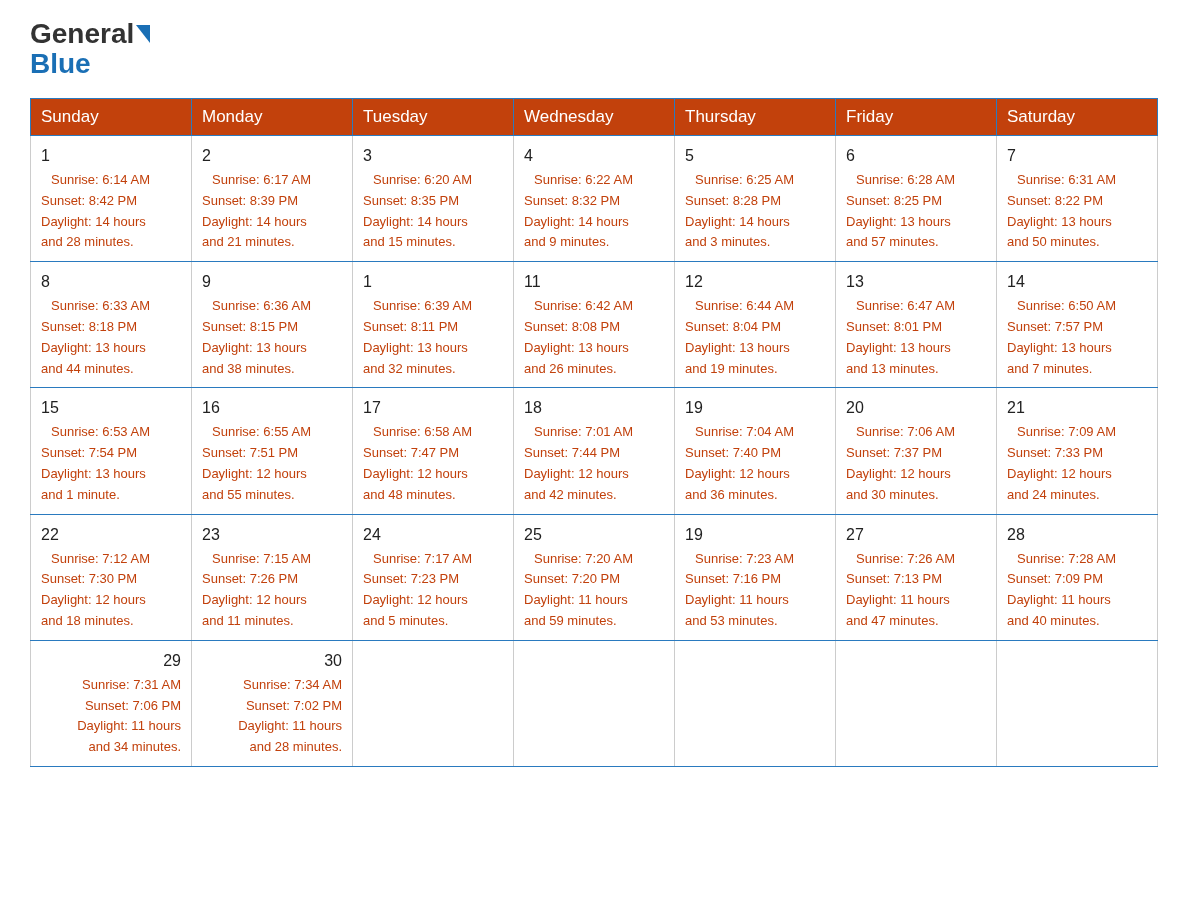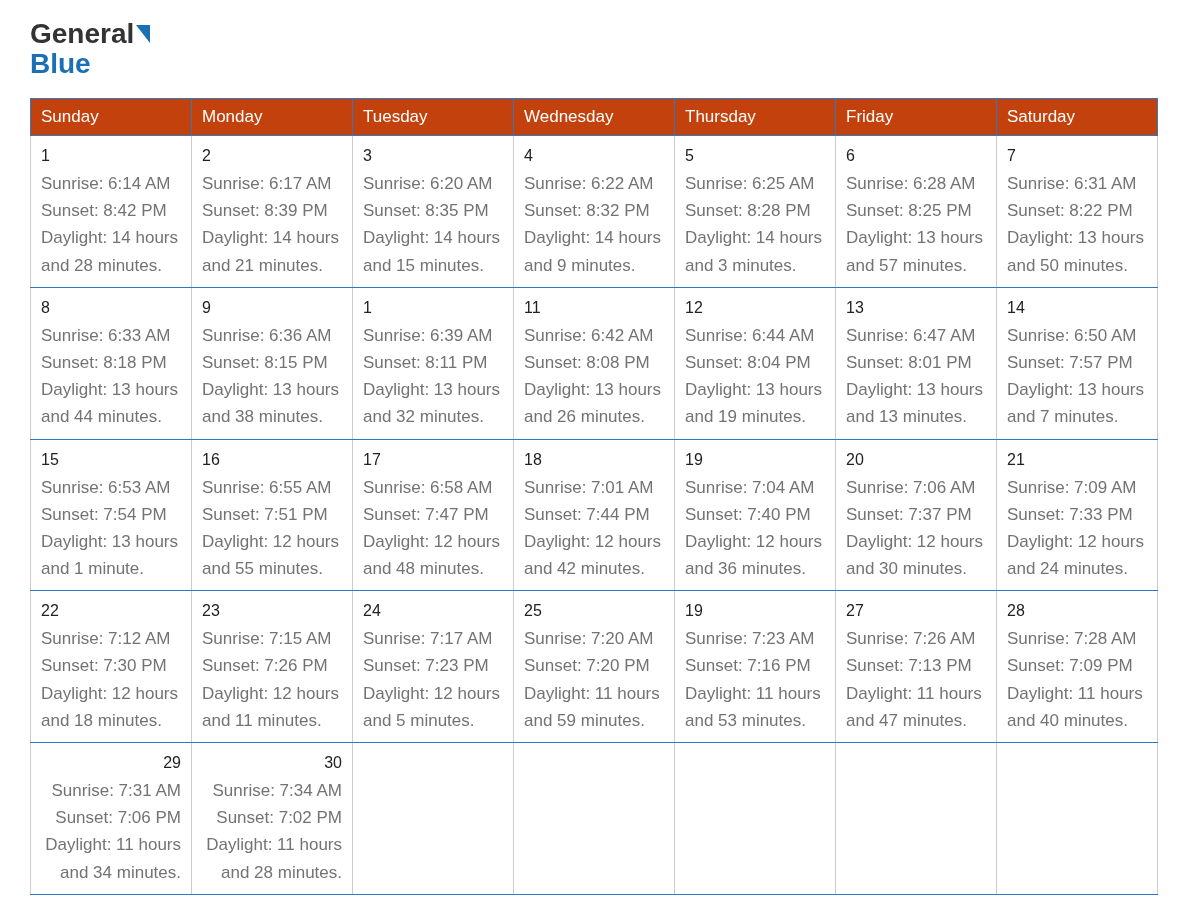--- a/index.html
+++ b/index.html
@@ -87,23 +87,24 @@
       line-height: 1.5;
     }
     .day-number {
       font-size: 16px;
       font-weight: normal;
       color: #222;
       display: block;
       margin-bottom: 2px;
     }
     .day-info {
-      font-size: 17px;
-      color: #737373;
+      font-size: 13px;
+      color: #c2410c;
       line-height: 1.6;
+      margin-left: 10px;
     }
     .calendar-table tr:last-child td {
       border-bottom: 1.5px solid #2a7abf;
       text-align: right;
     }
     .empty-cell {
       background: #fff;
     }
   </style>
 </head>

